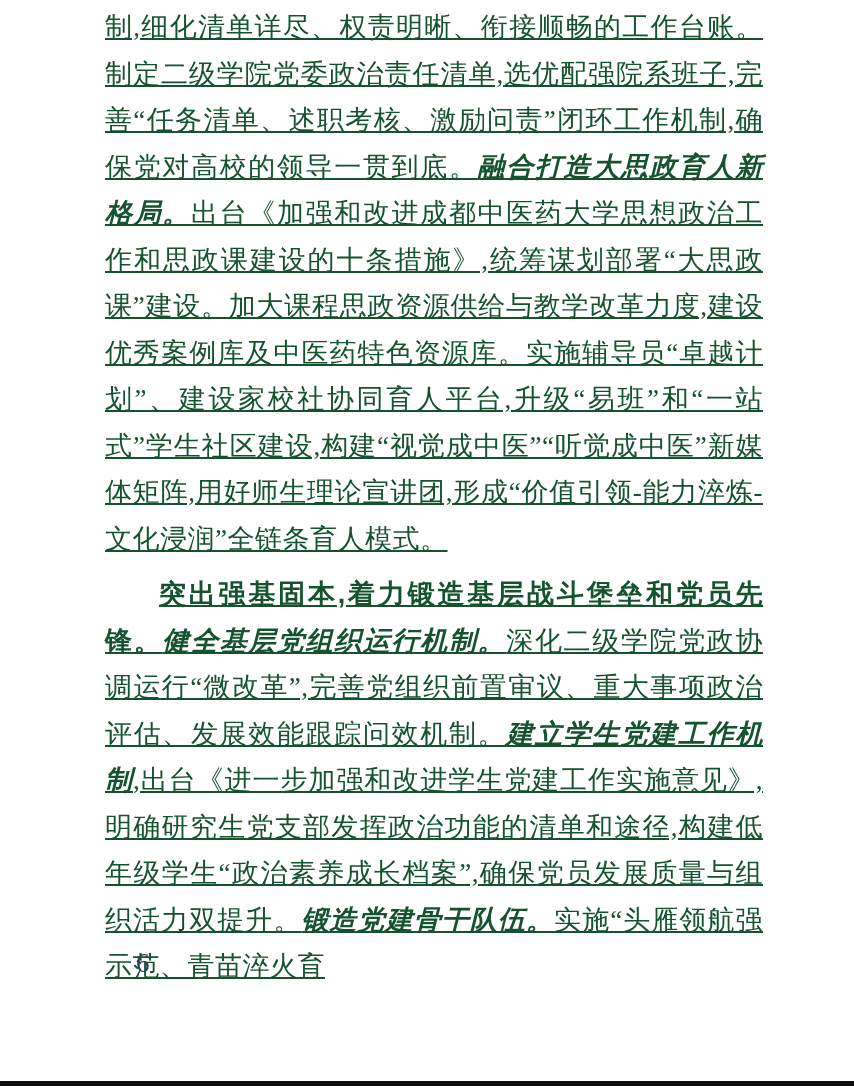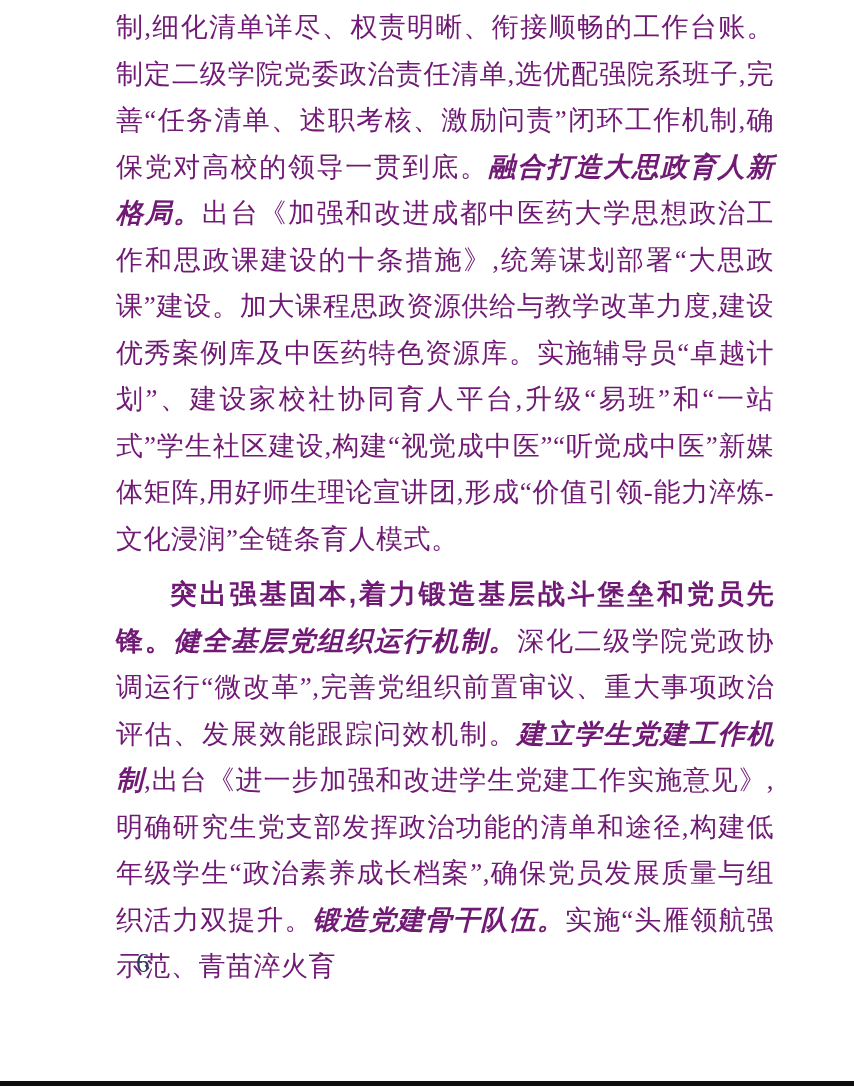--- a/index.html
+++ b/index.html
@@ -10,30 +10,31 @@
   .page {
     position: relative;
     width: 854px;
     height: 1089px;
     background: #ffffff;
     overflow: hidden;
     font-family: "Liberation Serif", serif;
   }
   .doc-body {
     position: absolute;
-    left: 116px;
+    left: 105px;
     top: 4px;
     width: 658px;
-    color: #701a75;
+    color: #14532d;
     font-size: 27px;
     line-height: 46.5px;
     text-align: justify;
     text-justify: inter-ideograph;
     word-break: break-all;
     letter-spacing: 0.5px;
+    text-decoration: underline;
   }
   .para {
     margin: 0;
   }
   .para.indent {
     text-indent: 2em;
     margin-top: 9px;
   }
   
   .seg-regular {

